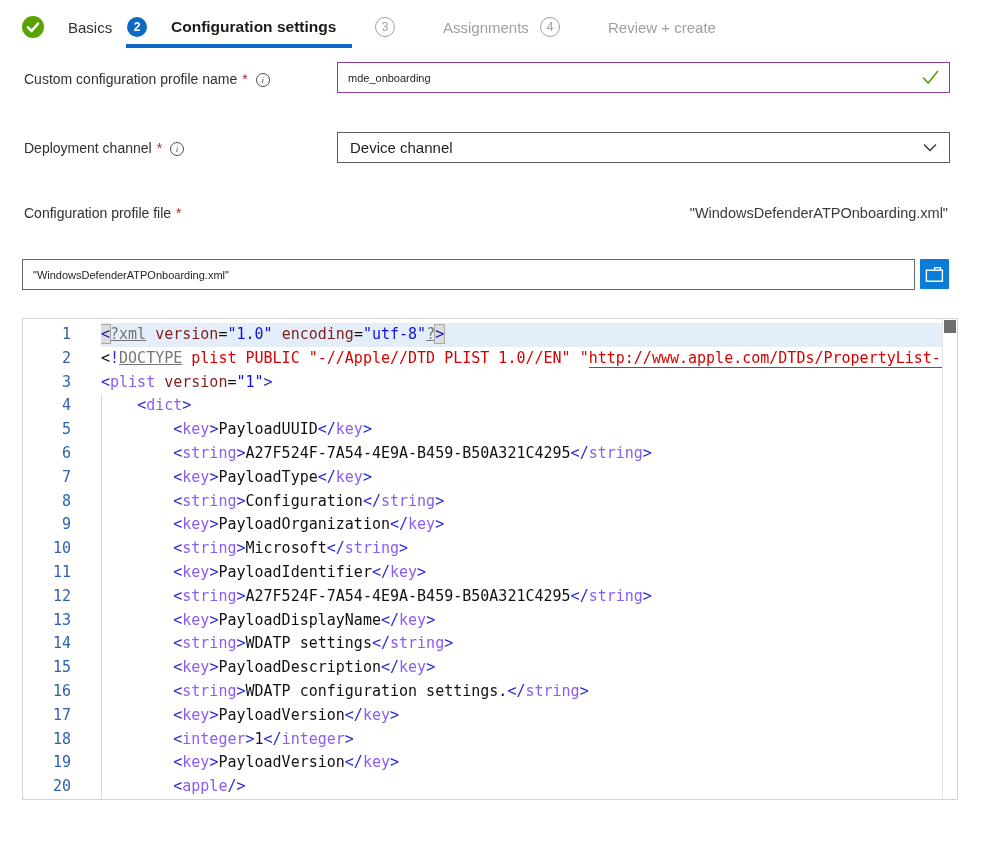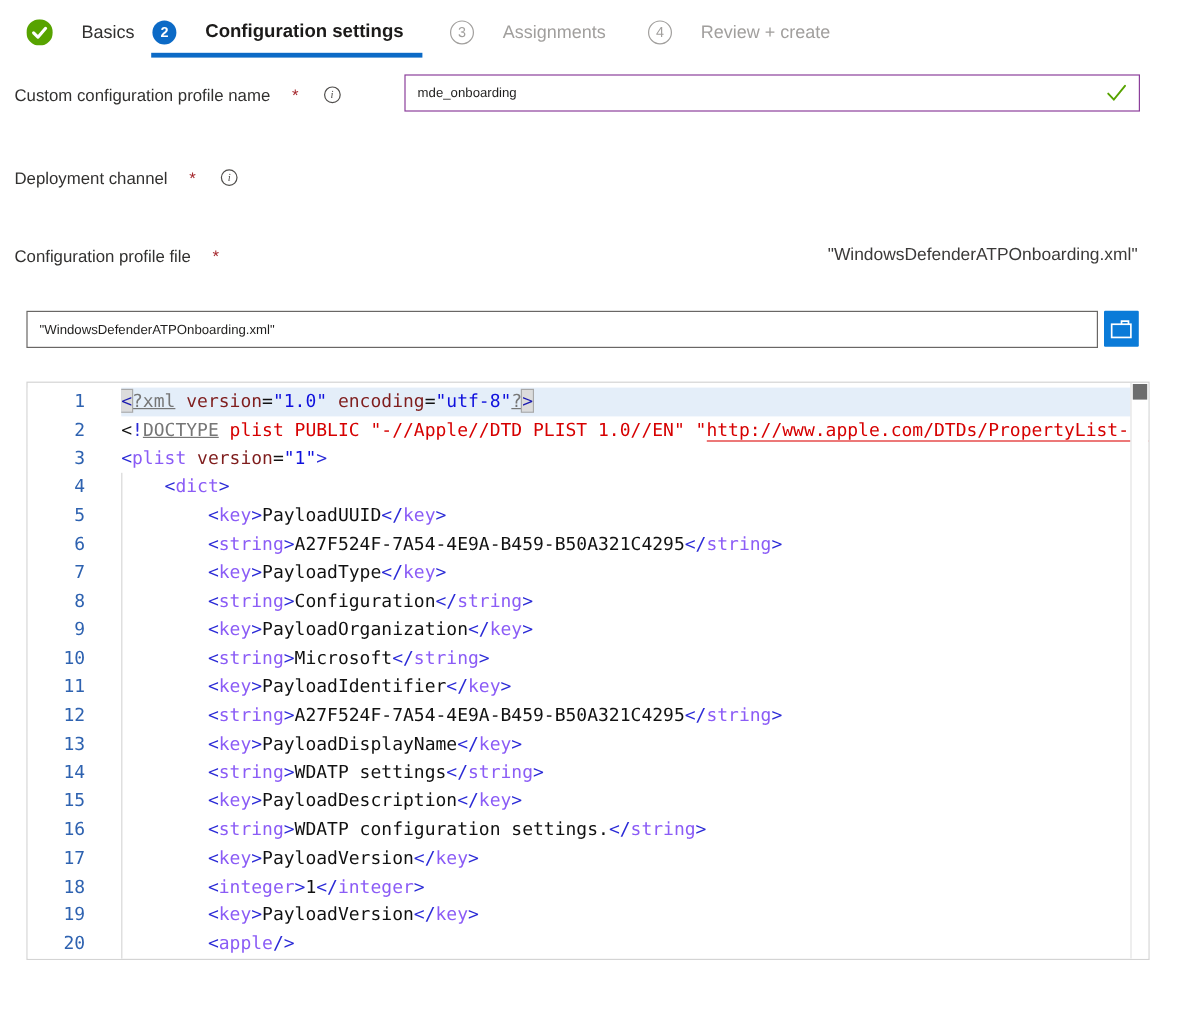--- a/index.html
+++ b/index.html
@@ -4,29 +4,29 @@
 <style>
   * { margin:0; padding:0; box-sizing:border-box; }
   html,body { background:#fff; }
   body { font-family:"Liberation Sans","DejaVu Sans",sans-serif; color:#323130; }
   #page { position:relative; width:996px; height:844px; background:#fff; overflow:hidden; }
 
   
   .step { position:absolute; top:13px; height:28px; display:flex; align-items:center; gap:24px; cursor:pointer;justify-content:center; }
   .step-label { font-size:15px; color:#323130; white-space:nowrap; }
   .step.current .step-label { font-weight:bold; color:#1b1a19; font-size:15.5px; }
-  .step.upcoming .step-label { color:#a19f9d; }
+  .step.upcoming .step-label { color:#a19f9d;margin-left:24px; }
   .num-circle { width:20px; height:20px; border-radius:50%; display:flex; align-items:center; justify-content:center;
                 font-size:12px; flex:none; }
   .num-circle.current { background:#0c6ac6; color:#fff; font-weight:bold; }
   .num-circle.upcoming { border:1px solid #a19f9d; color:#a19f9d; background:#fff; }
   #step-underline { position:absolute; left:126px; top:44px; width:226px; height:4px; background:#0c6ac6; }
 
   
-  .form-label { position:absolute; left:12px; font-size:14px; color:#323130; display:flex; align-items:center; gap:18px; white-space:nowrap; }
+  .form-label { position:absolute; left:24px; font-size:14px; color:#323130; display:flex; align-items:flex-end; gap:5px; white-space:nowrap; }
   .req { color:#a4262c; }
   .info-icon { width:14px; height:14px; border:1px solid #4f4d4b; border-radius:50%; color:#4f4d4b;
                font-size:9px; font-style:italic; font-family:"Liberation Serif",serif;
                display:inline-flex; align-items:center; justify-content:center; margin-left:3px; }
   .text-input { position:absolute; height:31px; background:#fff; font-size:11px; color:#201f1e;
                 padding:0 30px 0 10px; outline:none; }
   #profile-name-input { left:337px; top:62px; width:613px; border:1px solid #8c3f9b; }
   #valid-check { position:absolute; left:922px; top:70px; }
   #deployment-dropdown { position:absolute; left:337px; top:132px; width:613px; height:31px; border:1px solid #605e5c;
                 background:#fff; display:flex; align-items:center; padding:0 12px; cursor:pointer; }
@@ -98,20 +98,28 @@
     <svg width="17" height="15" viewBox="0 0 17 15">
       <path d="M1.5 8 L6.2 13 L15.5 1.5" fill="none" stroke="#57a300" stroke-width="1.6" stroke-linecap="round"></path>
     </svg>
   </span>
 
   <div class="form-label" style="top:140px;">
     <span>Deployment channel</span>
     <span class="req">*</span>
     <span class="info-icon">i</span>
   </div>
+  <div id="deployment-dropdown">
+    <span id="deployment-value">Device channel</span>
+    <span style="display:inline-flex;">
+      <svg width="14" height="9" viewBox="0 0 14 9">
+        <path d="M1 1.5 L7 7.5 L13 1.5" fill="none" stroke="#323130" stroke-width="1.3"></path>
+      </svg>
+    </span>
+  </div>
 
   <div class="form-label" style="top:205px;">
     <span>Configuration profile file</span>
     <span class="req">*</span>
   </div>
   <div id="file-display-name">"WindowsDefenderATPOnboarding.xml"</div>
 
   <input id="file-input" class="text-input" type="text" value="&quot;WindowsDefenderATPOnboarding.xml&quot;" style="">
   <button id="browse-button">
     <span style="display:inline-flex;">

